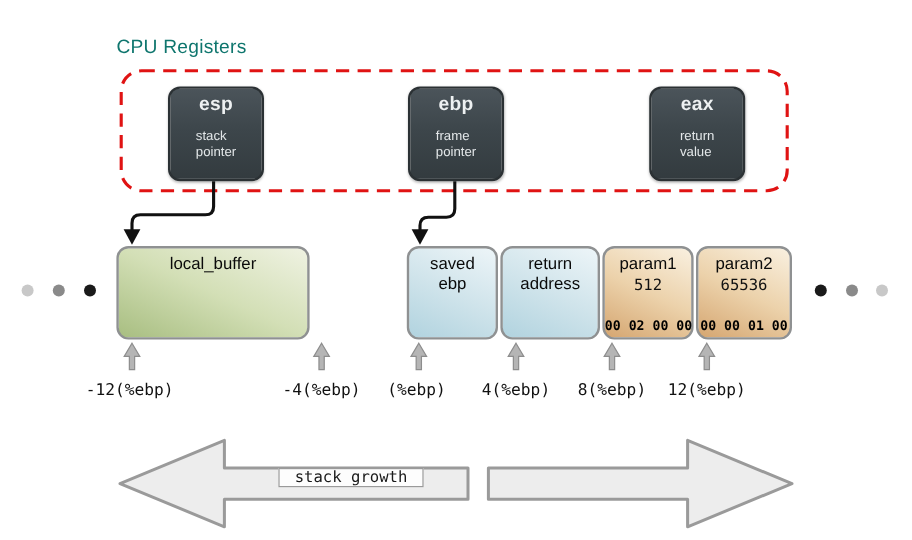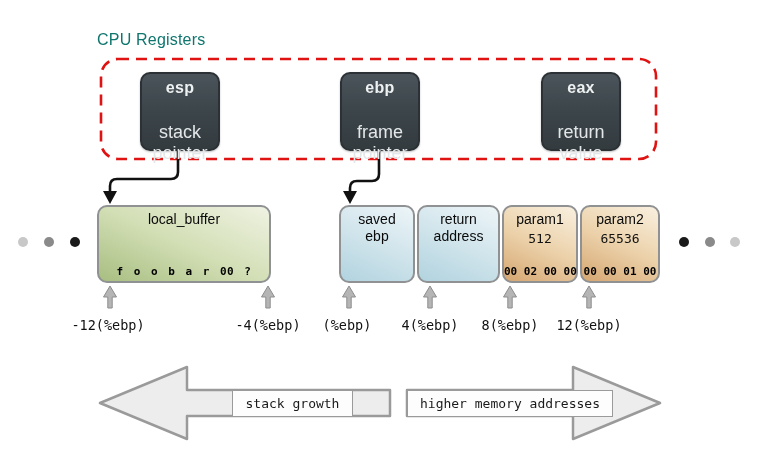--- a/index.html
+++ b/index.html
@@ -7,41 +7,41 @@
          font-family:"Liberation Sans",sans-serif;}
   .gfx{position:absolute;left:0;top:0;width:760px;height:450px;}
 
   .title{position:absolute;left:97px;top:31px;font-size:16px;color:#0f766e;letter-spacing:.2px;}
 
   .reg{position:absolute;top:72px;width:80px;height:79px;border-radius:10px;box-sizing:border-box;
        background:linear-gradient(180deg,#4b545a 0%,#3d464b 45%,#333b3f 100%);
        border:2px solid #2b3134;color:#eef1f2;display:flex;flex-direction:column;align-items:center;
        box-shadow:0 1px 2px rgba(0,0,0,.25);}
   .reg-name{margin-top:5px;font-size:16px;font-weight:bold;letter-spacing:.3px;}
-  .reg-role{margin-top:25px;font-size:18px;line-height:1.14;text-align:center;
+  .reg-role{margin-top:11px;font-size:11px;line-height:1.14;
             white-space:pre-line;color:#e3e7e9;}
 
   .cell{position:absolute;top:205px;height:78px;border:2px solid #8f9192;border-radius:10px;
         box-sizing:border-box;}
   .cell.green{background:linear-gradient(205deg,#eff2e2 0%,#d3dfb6 50%,#a8be81 100%);}
   .cell.blue {background:linear-gradient(205deg,#edf5f8 0%,#d0e4eb 50%,#b1d3df 100%);}
   .cell.tan  {background:linear-gradient(205deg,#f9f0e0 0%,#ecd2ab 50%,#d5a671 100%);}
   .cell-label{font-size:14px;text-align:center;margin-top:4px;line-height:1.2;
               white-space:pre-line;color:#0a0a0a;}
   .cell-value{font-family:"DejaVu Sans Mono",monospace;font-size:13px;text-align:center;margin-top:3px;color:#111;}
   .cell-bytes{position:absolute;bottom:3px;left:0;right:0;text-align:center;white-space:nowrap;
               font-family:"DejaVu Sans Mono",monospace;font-weight:bold;font-size:11px;color:#000;}
   .cell-bytes.spread{letter-spacing:.5px;word-spacing:3px;}
 
   .offset-label{position:absolute;top:317px;transform:translateX(-50%);white-space:nowrap;
                 font-family:"DejaVu Sans Mono",monospace;font-size:13.5px;color:#111;}
 
   .dot{position:absolute;top:237px;width:10px;height:10px;border-radius:50%;}
 
-  .arrow-label-box{position:absolute;top:390px;height:27px;box-sizing:border-box;
+  .arrow-label-box{position:absolute;top:390px;height:16px;box-sizing:border-box;
                    border:1.5px solid #9a9a9a;background:#fdfdfd;display:flex;align-items:center;
                    justify-content:center;font-family:"DejaVu Sans Mono",monospace;font-size:13px;color:#1a1a1a;}
 
   .watermark{position:absolute;right:6px;top:428px;font-size:14px;color:#c9c9c9;}
 </style>
 </head>
 <body>
 
 <div class="stage">
 
@@ -86,23 +86,22 @@
 value</div>
   </div>
 
   <div class="dot" style="left:18px;background:#c8c8c8"></div>
   <div class="dot" style="left:44px;background:#8a8a8a"></div>
   <div class="dot" style="left:70px;background:#1a1a1a"></div>
   <div class="dot" style="left:679px;background:#1a1a1a"></div>
   <div class="dot" style="left:705px;background:#8a8a8a"></div>
   <div class="dot" style="left:730px;background:#c8c8c8"></div>
 
-  <div class="cell green" style="left:97px;width:174px">
+  <div class="cell green" style="left:97px;width:161px">
     <div class="cell-label">local_buffer</div>
-    <div class="cell-bytes spread">f o o b a r 00 ?</div>
   </div>
   <div class="cell blue" style="left:339px;width:76px">
     <div class="cell-label">saved
 ebp</div>
   </div>
   <div class="cell blue" style="left:417px;width:83px">
     <div class="cell-label">return
 address</div>
   </div>
   <div class="cell tan" style="left:502px;width:76px">
@@ -119,18 +118,15 @@
   <div class="offset-label" style="left:108px">-12(%ebp)</div>
   <div class="offset-label" style="left:268px">-4(%ebp)</div>
   <div class="offset-label" style="left:347px">(%ebp)</div>
   <div class="offset-label" style="left:430px">4(%ebp)</div>
   <div class="offset-label" style="left:510px">8(%ebp)</div>
   <div class="offset-label" style="left:589px">12(%ebp)</div>
 
   <div class="arrow-label-box" style="left:232px;width:121px">
     <span>stack growth</span>
   </div>
-  <div class="arrow-label-box" style="left:407px;width:206px">
-    <span>higher memory addresses</span>
-  </div>
 
 
 </div>
 
 </body></html>

